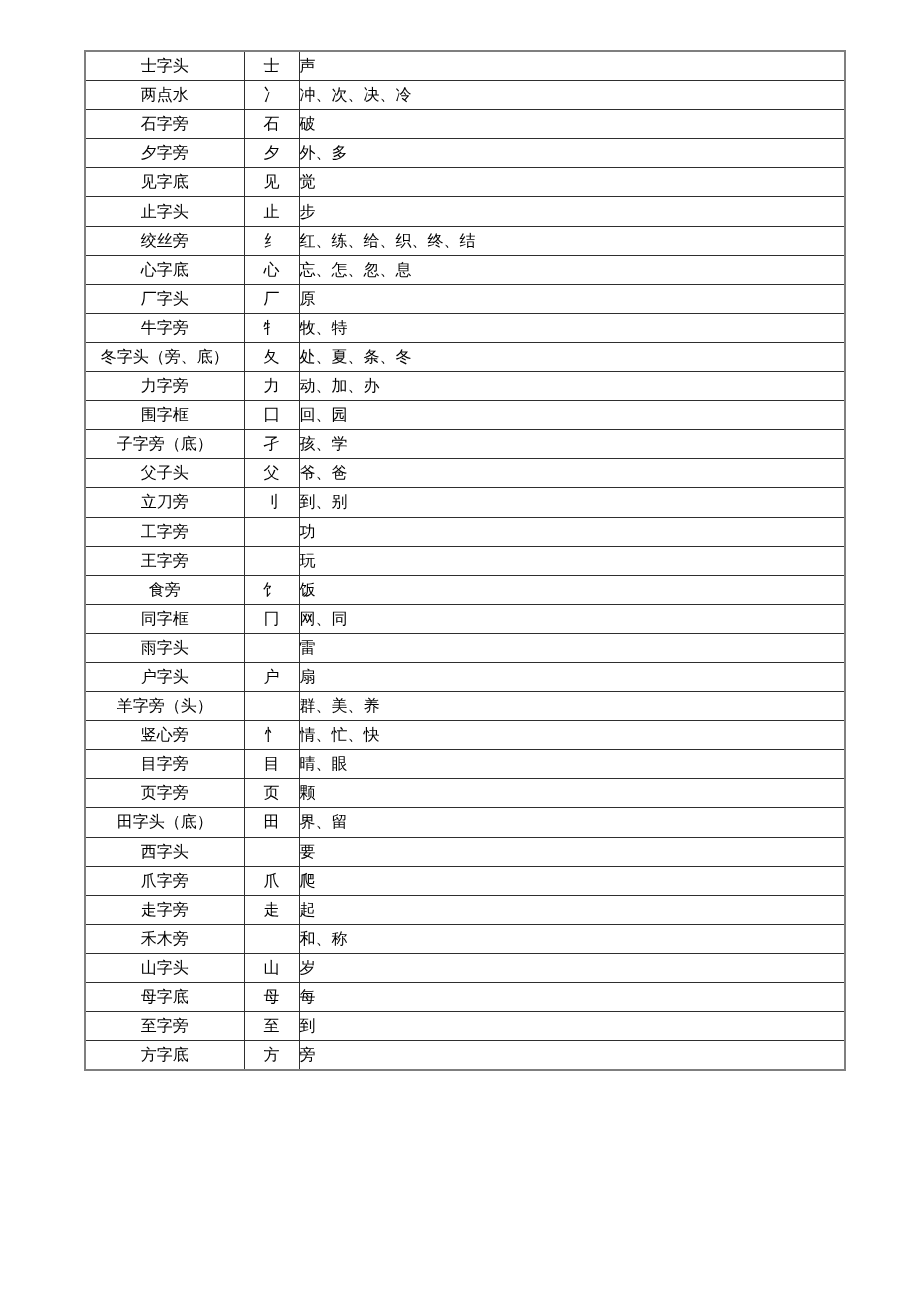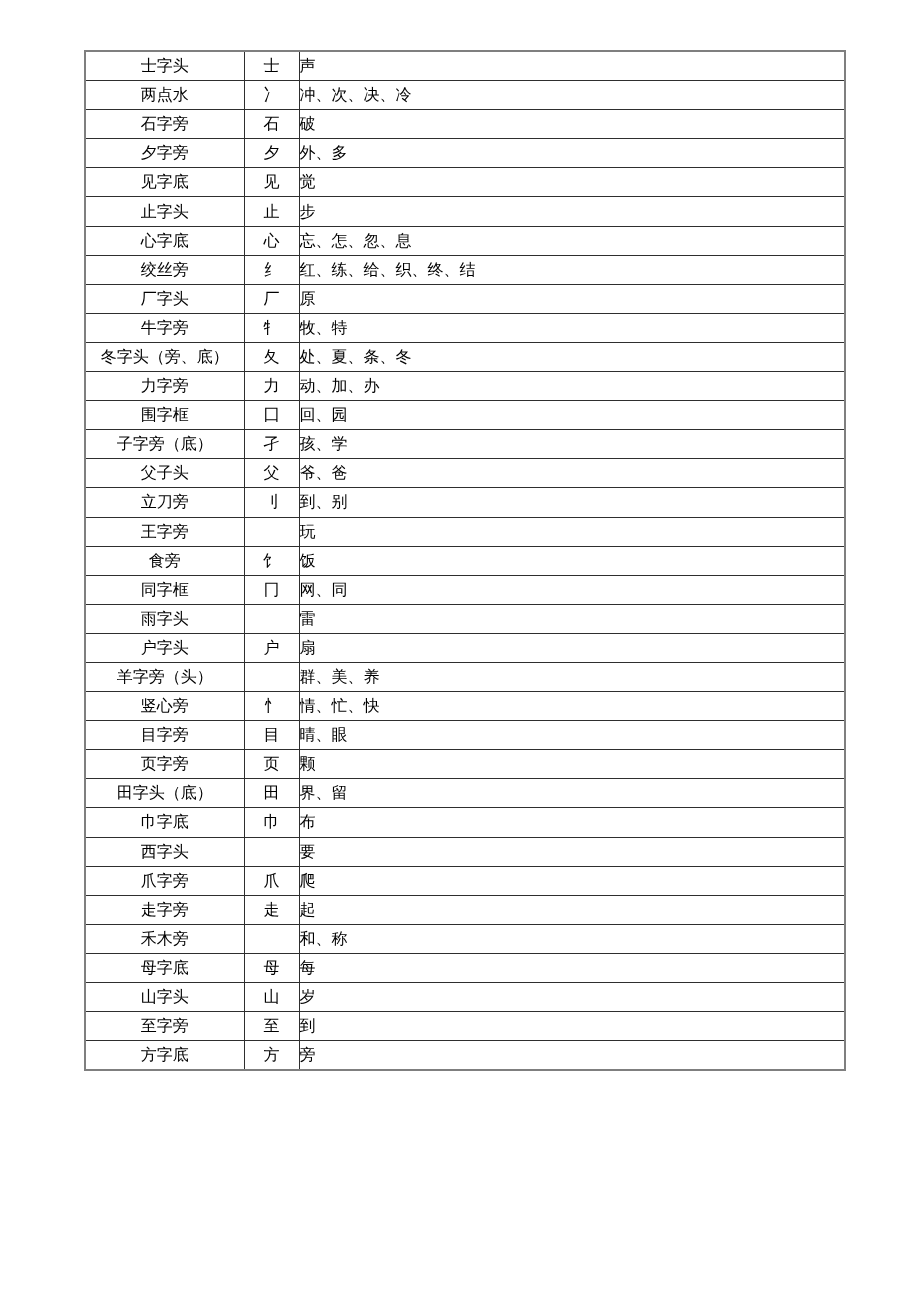--- a/index.html
+++ b/index.html
@@ -82,30 +82,30 @@
           <td class="col-name">见字底</td>
           <td class="col-radical">见</td>
           <td class="col-examples">觉</td>
         </tr>
         <tr>
           <td class="col-name">止字头</td>
           <td class="col-radical">止</td>
           <td class="col-examples">步</td>
         </tr>
         <tr>
+          <td class="col-name">绞丝旁</td>
+          <td class="col-radical">纟</td>
+          <td class="col-examples">红、练、给、织、终、结</td>
+        </tr>
+        <tr>
           <td class="col-name">心字底</td>
           <td class="col-radical">心</td>
           <td class="col-examples">忘、怎、忽、息</td>
         </tr>
         <tr>
-          <td class="col-name">绞丝旁</td>
-          <td class="col-radical">纟</td>
-          <td class="col-examples">红、练、给、织、终、结</td>
-        </tr>
-        <tr>
           <td class="col-name">厂字头</td>
           <td class="col-radical">厂</td>
           <td class="col-examples">原</td>
         </tr>
         <tr>
           <td class="col-name">牛字旁</td>
           <td class="col-radical">牜</td>
           <td class="col-examples">牧、特</td>
         </tr>
         <tr>
@@ -132,20 +132,25 @@
           <td class="col-name">父子头</td>
           <td class="col-radical">父</td>
           <td class="col-examples">爷、爸</td>
         </tr>
         <tr>
           <td class="col-name">立刀旁</td>
           <td class="col-radical">刂</td>
           <td class="col-examples">到、别</td>
         </tr>
         <tr>
+          <td class="col-name">工字旁</td>
+          <td class="col-radical"></td>
+          <td class="col-examples">功</td>
+        </tr>
+        <tr>
           <td class="col-name">王字旁</td>
           <td class="col-radical"></td>
           <td class="col-examples">玩</td>
         </tr>
         <tr>
           <td class="col-name">食旁</td>
           <td class="col-radical">饣</td>
           <td class="col-examples">饭</td>
         </tr>
         <tr>
@@ -182,53 +187,48 @@
           <td class="col-name">页字旁</td>
           <td class="col-radical">页</td>
           <td class="col-examples">颗</td>
         </tr>
         <tr>
           <td class="col-name">田字头（底）</td>
           <td class="col-radical">田</td>
           <td class="col-examples">界、留</td>
         </tr>
         <tr>
-          <td class="col-name">巾字底</td>
-          <td class="col-radical">巾</td>
-          <td class="col-examples">布</td>
-        </tr>
-        <tr>
           <td class="col-name">西字头</td>
           <td class="col-radical"></td>
           <td class="col-examples">要</td>
         </tr>
         <tr>
           <td class="col-name">爪字旁</td>
           <td class="col-radical">爪</td>
           <td class="col-examples">爬</td>
         </tr>
         <tr>
           <td class="col-name">走字旁</td>
           <td class="col-radical">走</td>
           <td class="col-examples">起</td>
         </tr>
         <tr>
           <td class="col-name">禾木旁</td>
           <td class="col-radical"></td>
           <td class="col-examples">和、称</td>
         </tr>
         <tr>
+          <td class="col-name">山字头</td>
+          <td class="col-radical">山</td>
+          <td class="col-examples">岁</td>
+        </tr>
+        <tr>
           <td class="col-name">母字底</td>
           <td class="col-radical">母</td>
           <td class="col-examples">每</td>
-        </tr>
-        <tr>
-          <td class="col-name">山字头</td>
-          <td class="col-radical">山</td>
-          <td class="col-examples">岁</td>
         </tr>
         <tr>
           <td class="col-name">至字旁</td>
           <td class="col-radical">至</td>
           <td class="col-examples">到</td>
         </tr>
         <tr>
           <td class="col-name">方字底</td>
           <td class="col-radical">方</td>
           <td class="col-examples">旁</td>

